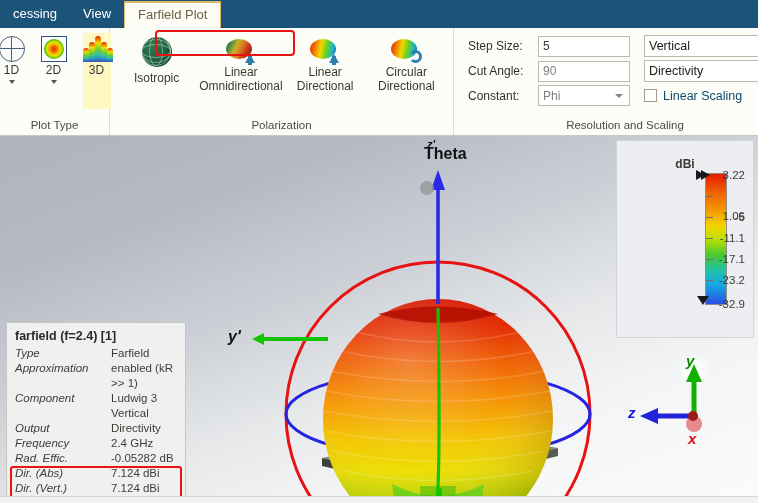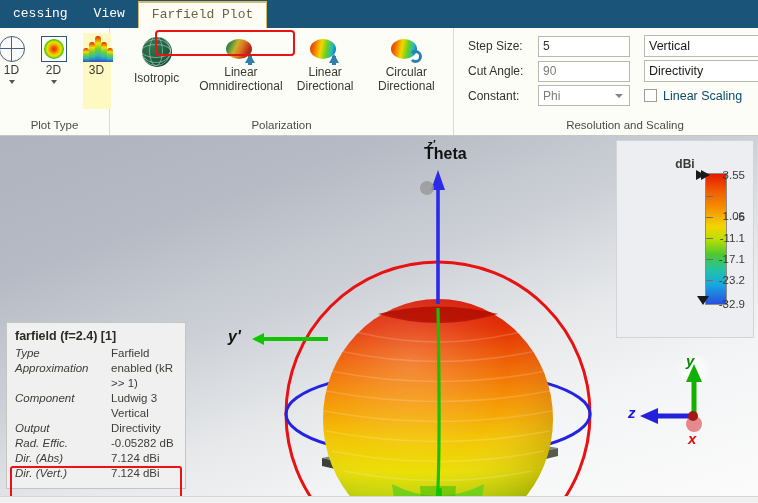--- a/index.html
+++ b/index.html
@@ -11,21 +11,20 @@
     position: relative;
   }
 
   
   .tabbar {
     height: 28px;
     background: #1b5479;
     display: flex;
     align-items: flex-end;
     position: relative;
-    font-family: Liberation Mono, monospace;
   }
   .tab {
     color: #ffffff;
     font-size: 13px;
     padding: 5px 13px 6px 13px;
     line-height: 16px;
     white-space: nowrap;
     cursor: pointer;
   }
   .tab.active {
@@ -474,21 +473,21 @@
   </svg>
 
   <div style="position:absolute; left:427px; top:2px; font-size:11px; font-style:italic; font-weight:700; color:#111;">z'</div>
   <div style="position:absolute; left:424px; top:9px; font-size:16px; font-weight:700; color:#111;">Theta</div>
   <div style="position:absolute; left:228px; top:192px; font-size:16px; font-style:italic; font-weight:700; color:#111;">y'</div>
 
   <div class="legendpanel">
     <div class="legend-title">dBi</div>
     <div class="legend-bar"></div>
 
-    <div class="ltick" style="top:28px;">3.55</div>
+    <div class="ltick" style="top:28px;">3.22</div>
     <div class="ltick" style="top:49px;margin-top:20px;">1.06</div>
     <div class="ltick" style="top:70px;">-5</div>
     <div class="ltick" style="top:91px;">-11.1</div>
     <div class="ltick" style="top:112px;">-17.1</div>
     <div class="ltick" style="top:133px;">-23.2</div>
     <div class="ltick" style="top:157px;">-32.9</div>
 
     <div class="ltickline" style="top:55px;  right:40px;"></div>
     <div class="ltickline" style="top:76px;  right:40px;"></div>
     <div class="ltickline" style="top:97px;  right:40px;"></div>
@@ -511,20 +510,24 @@
       <span class="infok">Approximation</span>
       <span class="infov">enabled (kR &gt;&gt; 1)</span>
     </div>
     <div class="inforow">
       <span class="infok">Component</span>
       <span class="infov">Ludwig 3 Vertical</span>
     </div>
     <div class="inforow">
       <span class="infok">Output</span>
       <span class="infov">Directivity</span>
+    </div>
+    <div class="inforow">
+      <span class="infok">Frequency</span>
+      <span class="infov">2.4 GHz</span>
     </div>
     <div class="inforow">
       <span class="infok">Rad. Effic.</span>
       <span class="infov">-0.05282 dB</span>
     </div>
     <div class="inforow">
       <span class="infok">Dir. (Abs)</span>
       <span class="infov">7.124 dBi</span>
     </div>
     <div class="inforow">

